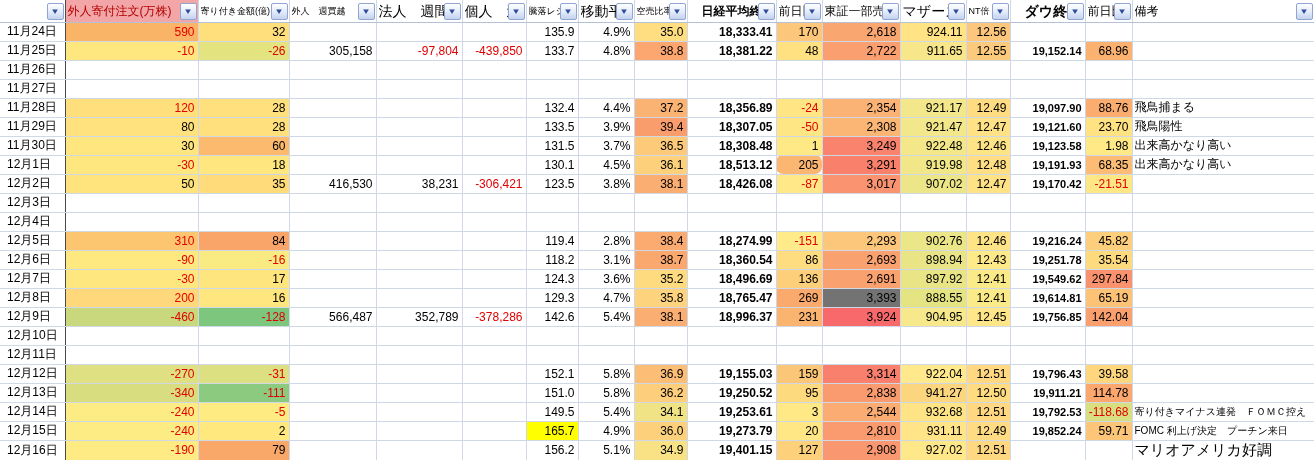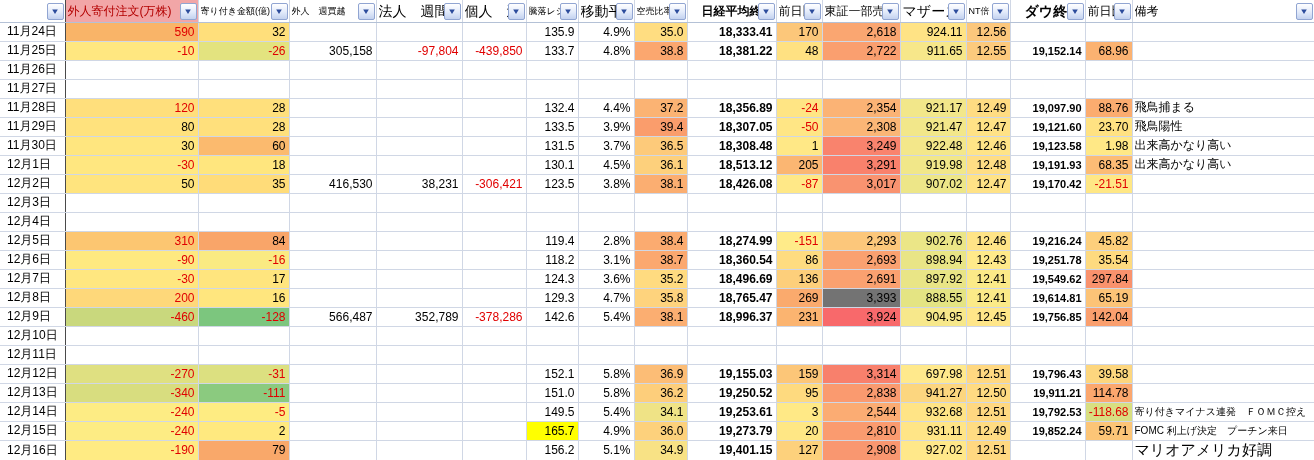--- a/index.html
+++ b/index.html
@@ -303,21 +303,21 @@
           <td class="date-cell">12月1日</td>
           <td class="num" style="background: rgb(255, 231, 128); color: rgb(224, 0, 0);">-30</td>
           <td class="num" style="background: rgb(255, 230, 126);">18</td>
           <td class="num"></td>
           <td class="num"></td>
           <td class="num"></td>
           <td class="num">130.1</td>
           <td class="num">4.5%</td>
           <td class="num" style="background: rgb(253, 208, 124);">36.1</td>
           <td class="num bold">18,513.12</td>
-          <td class="num" style="background: rgb(251, 182, 114);">205</td>
+          <td class="num" style="background: rgb(251, 182, 114); border-radius: 7px;">205</td>
           <td class="num" style="background: rgb(249, 129, 108);">3,291</td>
           <td class="num" style="background: rgb(241, 231, 137);">919.98</td>
           <td class="num" style="background: rgb(255, 222, 132);">12.48</td>
           <td class="num dow">19,191.93</td>
           <td class="num" style="background: rgb(252, 188, 117);">68.35</td>
           <td>出来高かなり高い</td>
         </tr>
         <tr>
           <td class="date-cell">12月2日</td>
           <td class="num" style="background: rgb(255, 228, 126);">50</td>
@@ -514,21 +514,21 @@
           <td class="num" style="background: rgb(220, 224, 128); color: rgb(224, 0, 0);">-31</td>
           <td class="num"></td>
           <td class="num"></td>
           <td class="num"></td>
           <td class="num">152.1</td>
           <td class="num">5.8%</td>
           <td class="num" style="background: rgb(252, 189, 118);">36.9</td>
           <td class="num bold">19,155.03</td>
           <td class="num" style="background: rgb(252, 198, 120);">159</td>
           <td class="num" style="background: rgb(248, 128, 108);">3,314</td>
-          <td class="num" style="background: rgb(255, 233, 140);">697.98</td>
+          <td class="num" style="background: rgb(255, 233, 140);">922.04</td>
           <td class="num" style="background: rgb(255, 216, 129);">12.51</td>
           <td class="num dow">19,796.43</td>
           <td class="num" style="background: rgb(253, 214, 126);">39.58</td>
           <td></td>
         </tr>
         <tr>
           <td class="date-cell">12月13日</td>
           <td class="num" style="background: rgb(216, 221, 127); color: rgb(224, 0, 0);">-340</td>
           <td class="num" style="background: rgb(139, 202, 127); color: rgb(224, 0, 0);">-111</td>
           <td class="num"></td>

